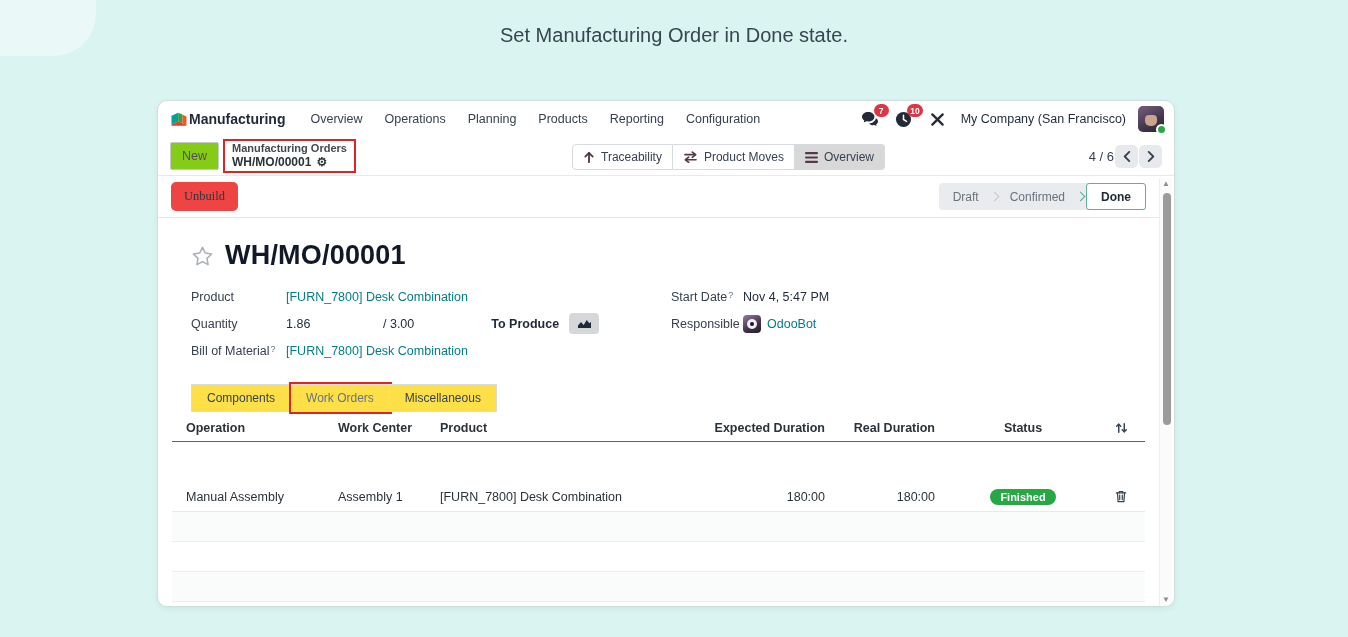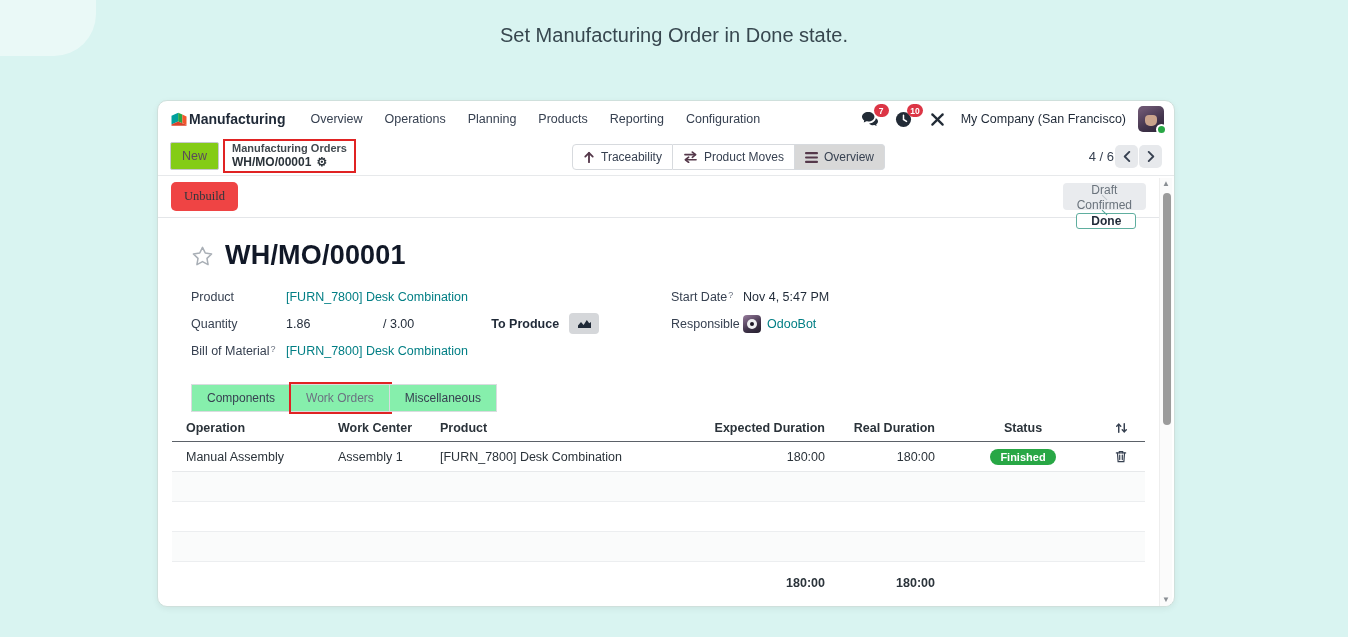--- a/index.html
+++ b/index.html
@@ -87,21 +87,21 @@
   .content { position:relative; height:433px; border-top:1px solid #e7e9eb; }
   .scrollarea { margin-right:15px; height:100%; }
   .statusrow {
     height:42px; display:flex; align-items:center; padding:0 13px;
     border-bottom:1px solid #e4e6e9;
   }
   .btn-unbuild {
     background:#ef4444; border:none; border-radius:5px; padding:7px 13px;
     font-size:12.5px; color:#2f363d; font-weight:500; cursor:pointer;font-family:Liberation Serif, serif;
   }
-  .statusbar { margin-left:auto; display:flex; align-items:center; background:#e9ebee; border-radius:4px; height:27px;flex-direction:column; }
+  .statusbar { margin-left:auto; display:flex; align-items:center; background:#e9ebee; border-radius:4px; height:27px; }
   .step { font-size:12px; color:#6a737c; padding:0 14px; display:flex; align-items:center; height:100%; cursor:pointer; }
   .chev { width:7px; height:7px; border-top:1px solid #c0c7cd; border-right:1px solid #c0c7cd; transform:rotate(45deg); margin:0 -2px; }
   .chev.teal { border-color:#55a79a; }
   .step.done {
     background:#fff; border:1px solid #5fae9f; border-radius:3px;
     color:#1f2937; font-weight:700; margin-left:4px;
   }
   
   .sheet { padding:14px 14px 0 14px; }
   .title-row { display:flex; align-items:center; gap:11px; padding:8px 0 10px 19px; }
@@ -131,37 +131,37 @@
     content:""; position:absolute; left:4px; top:4px; width:10px; height:10px;
     background:#efeff1; border-radius:50%;
   }
   .bot-avatar::after {
     content:""; position:absolute; left:7px; top:7px; width:4px; height:4px;
     background:#1b1523; border-radius:50%;
   }
   
   .tabs { display:flex; margin:20px 0 0 19px; }
   .tab {
-    border:1px solid #d9dcdf; background:#86efac; padding:6px 15px;
+    border:1px solid #d9dcdf; background:#fde047; padding:6px 15px;
     font-size:12px; color:#374151; cursor:pointer;
   }
   .tab + .tab { border-left:none; }
   .tab.highlight { color:#6b7280; }
   
   .wo-table { margin-top:2px; }
   .trow {
     display:grid;
     grid-template-columns:152px 102px 1fr 140px 110px 160px 36px;
     align-items:center; padding:0 6px;
   }
   .thead { height:28px; border-bottom:1px solid #5b6168; font-weight:700; font-size:12px; color:#1f2937; }
   .cell { padding:0 8px; font-size:12.5px; color:#2b333a; }
   .cell.num { text-align:right; }
   .cell.center { text-align:center; }
-  .tbody-row { height:30px; border-bottom:1px solid #e7e9eb; }
+  .tbody-row { height:30px; border-bottom:1px solid #e7e9eb;margin-top:40px; }
   .status-pill {
     display:inline-block; background:#28a745; color:#fff; font-size:11px; font-weight:700;
     padding:2px 10px; border-radius:10px;
   }
   .trash { color:#374151; display:flex; justify-content:center; cursor:pointer; }
   .empty-row { height:30px; border-bottom:1px solid #eceef0; }
   .empty-row.shade { background:#fafbfb; }
   .totals-row { height:42px; font-weight:700; color:#1f2937; }
   .totals-row .cell { font-size:12.5px; }
   .opt-col-icon { color:#374151; display:flex; justify-content:center; cursor:pointer; }

